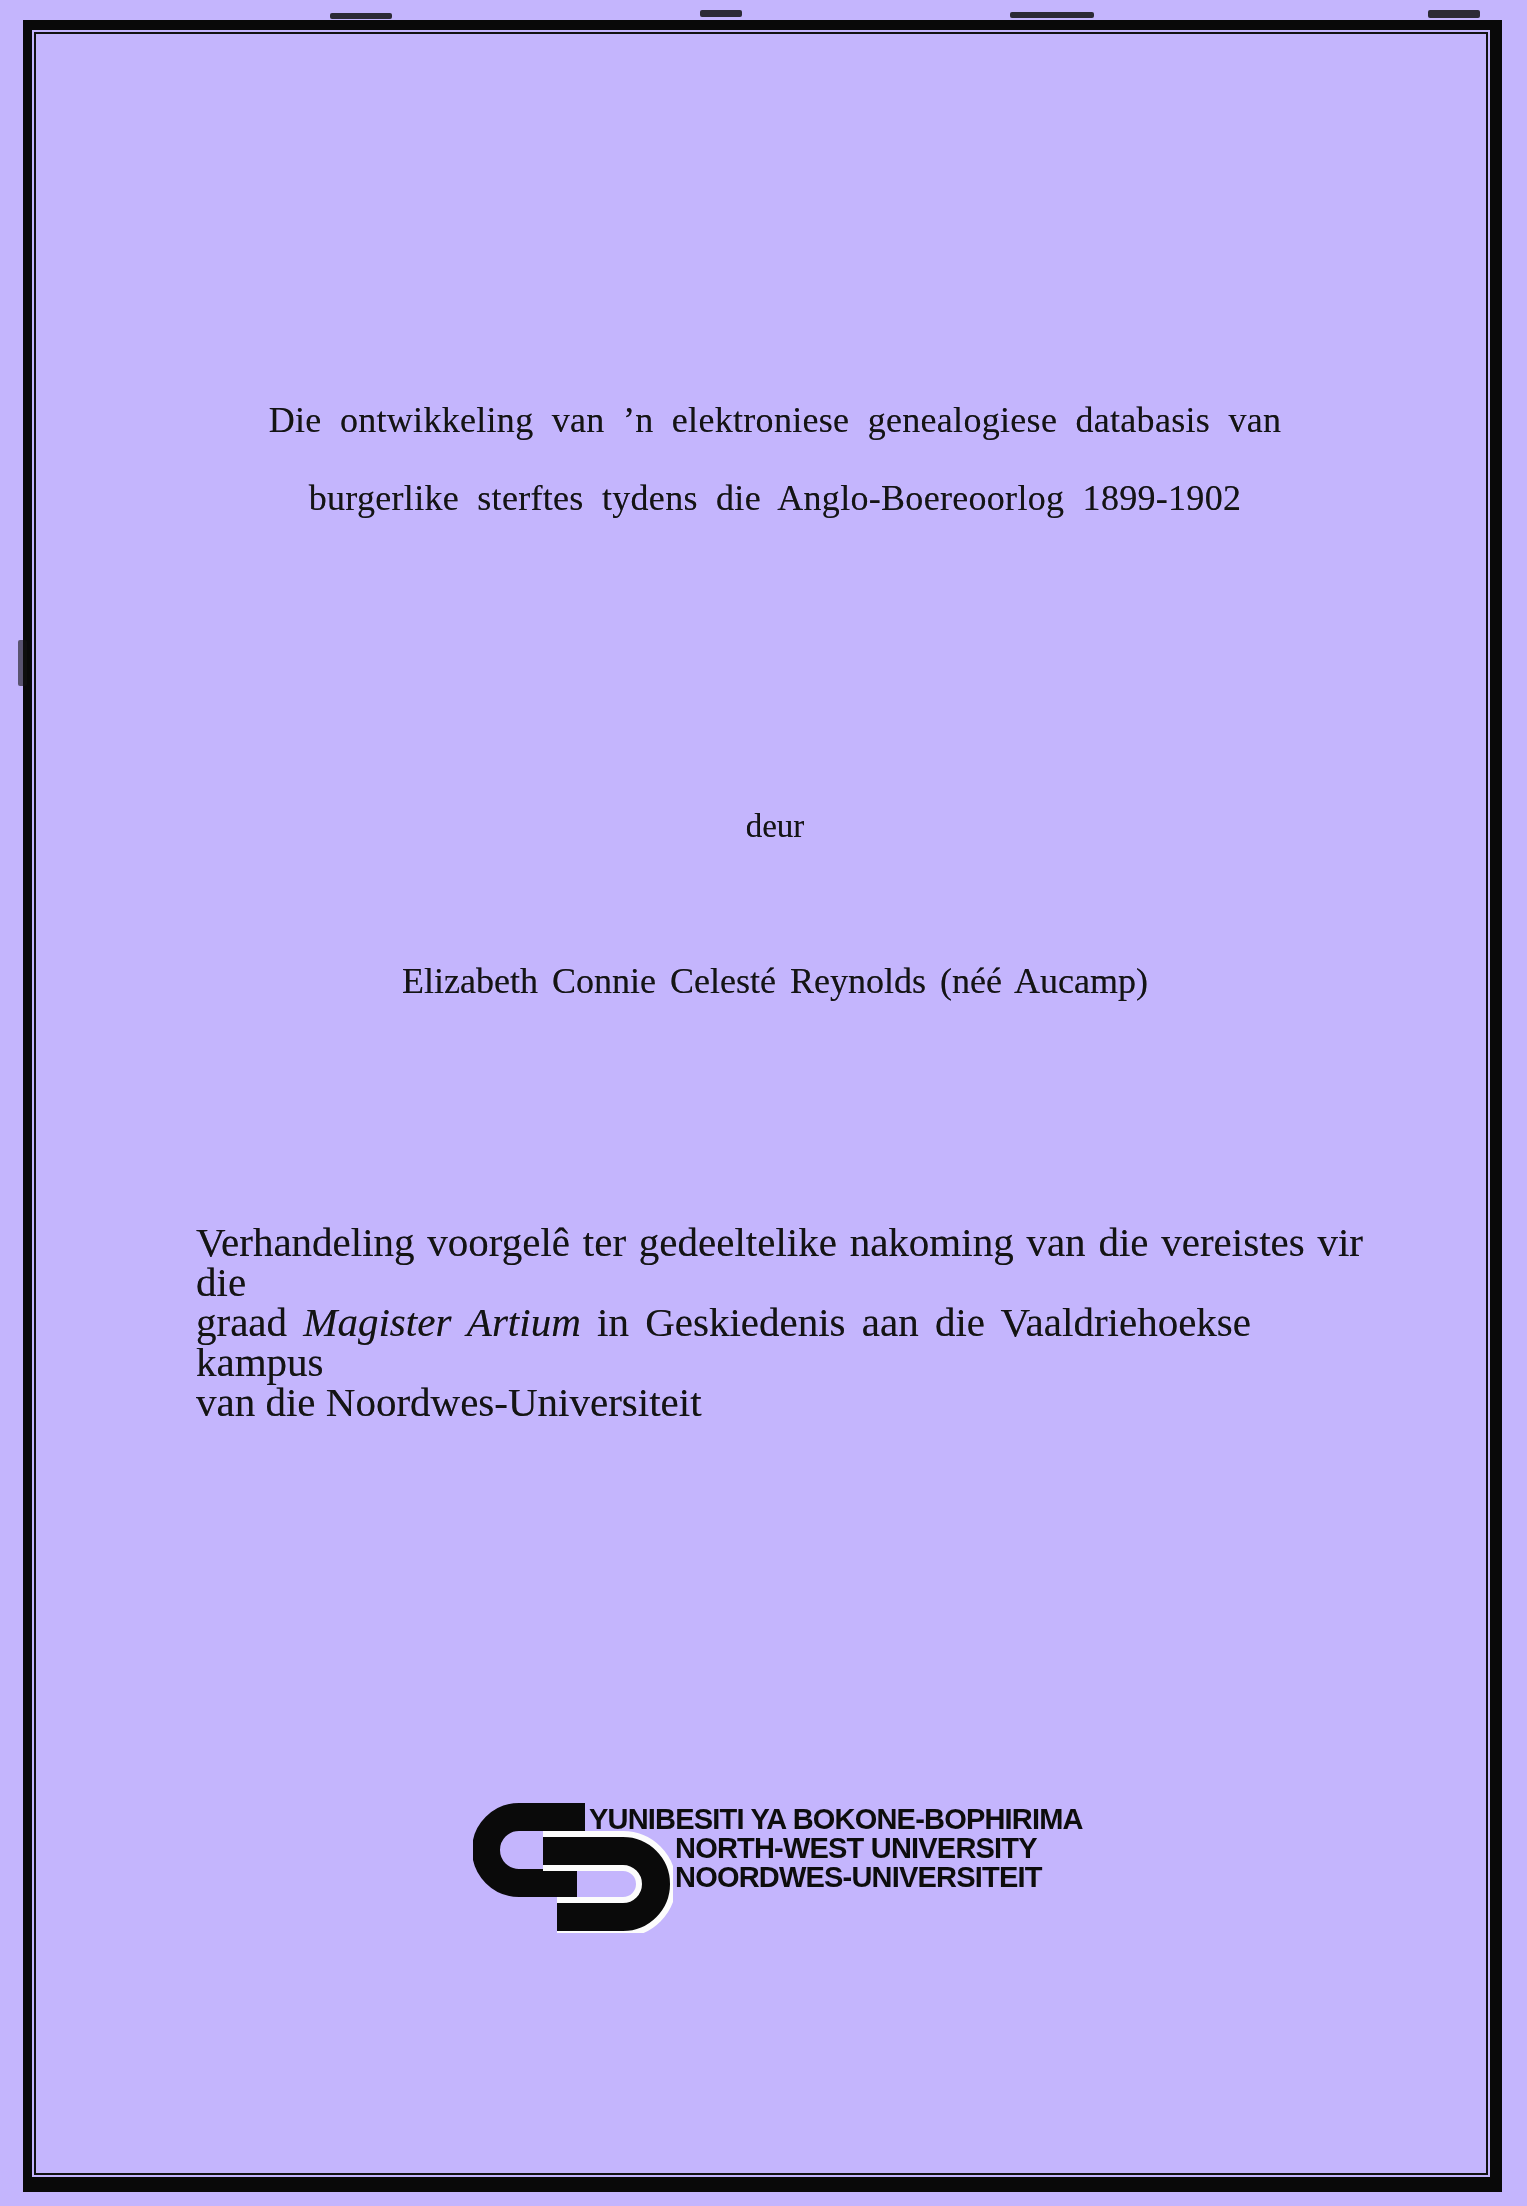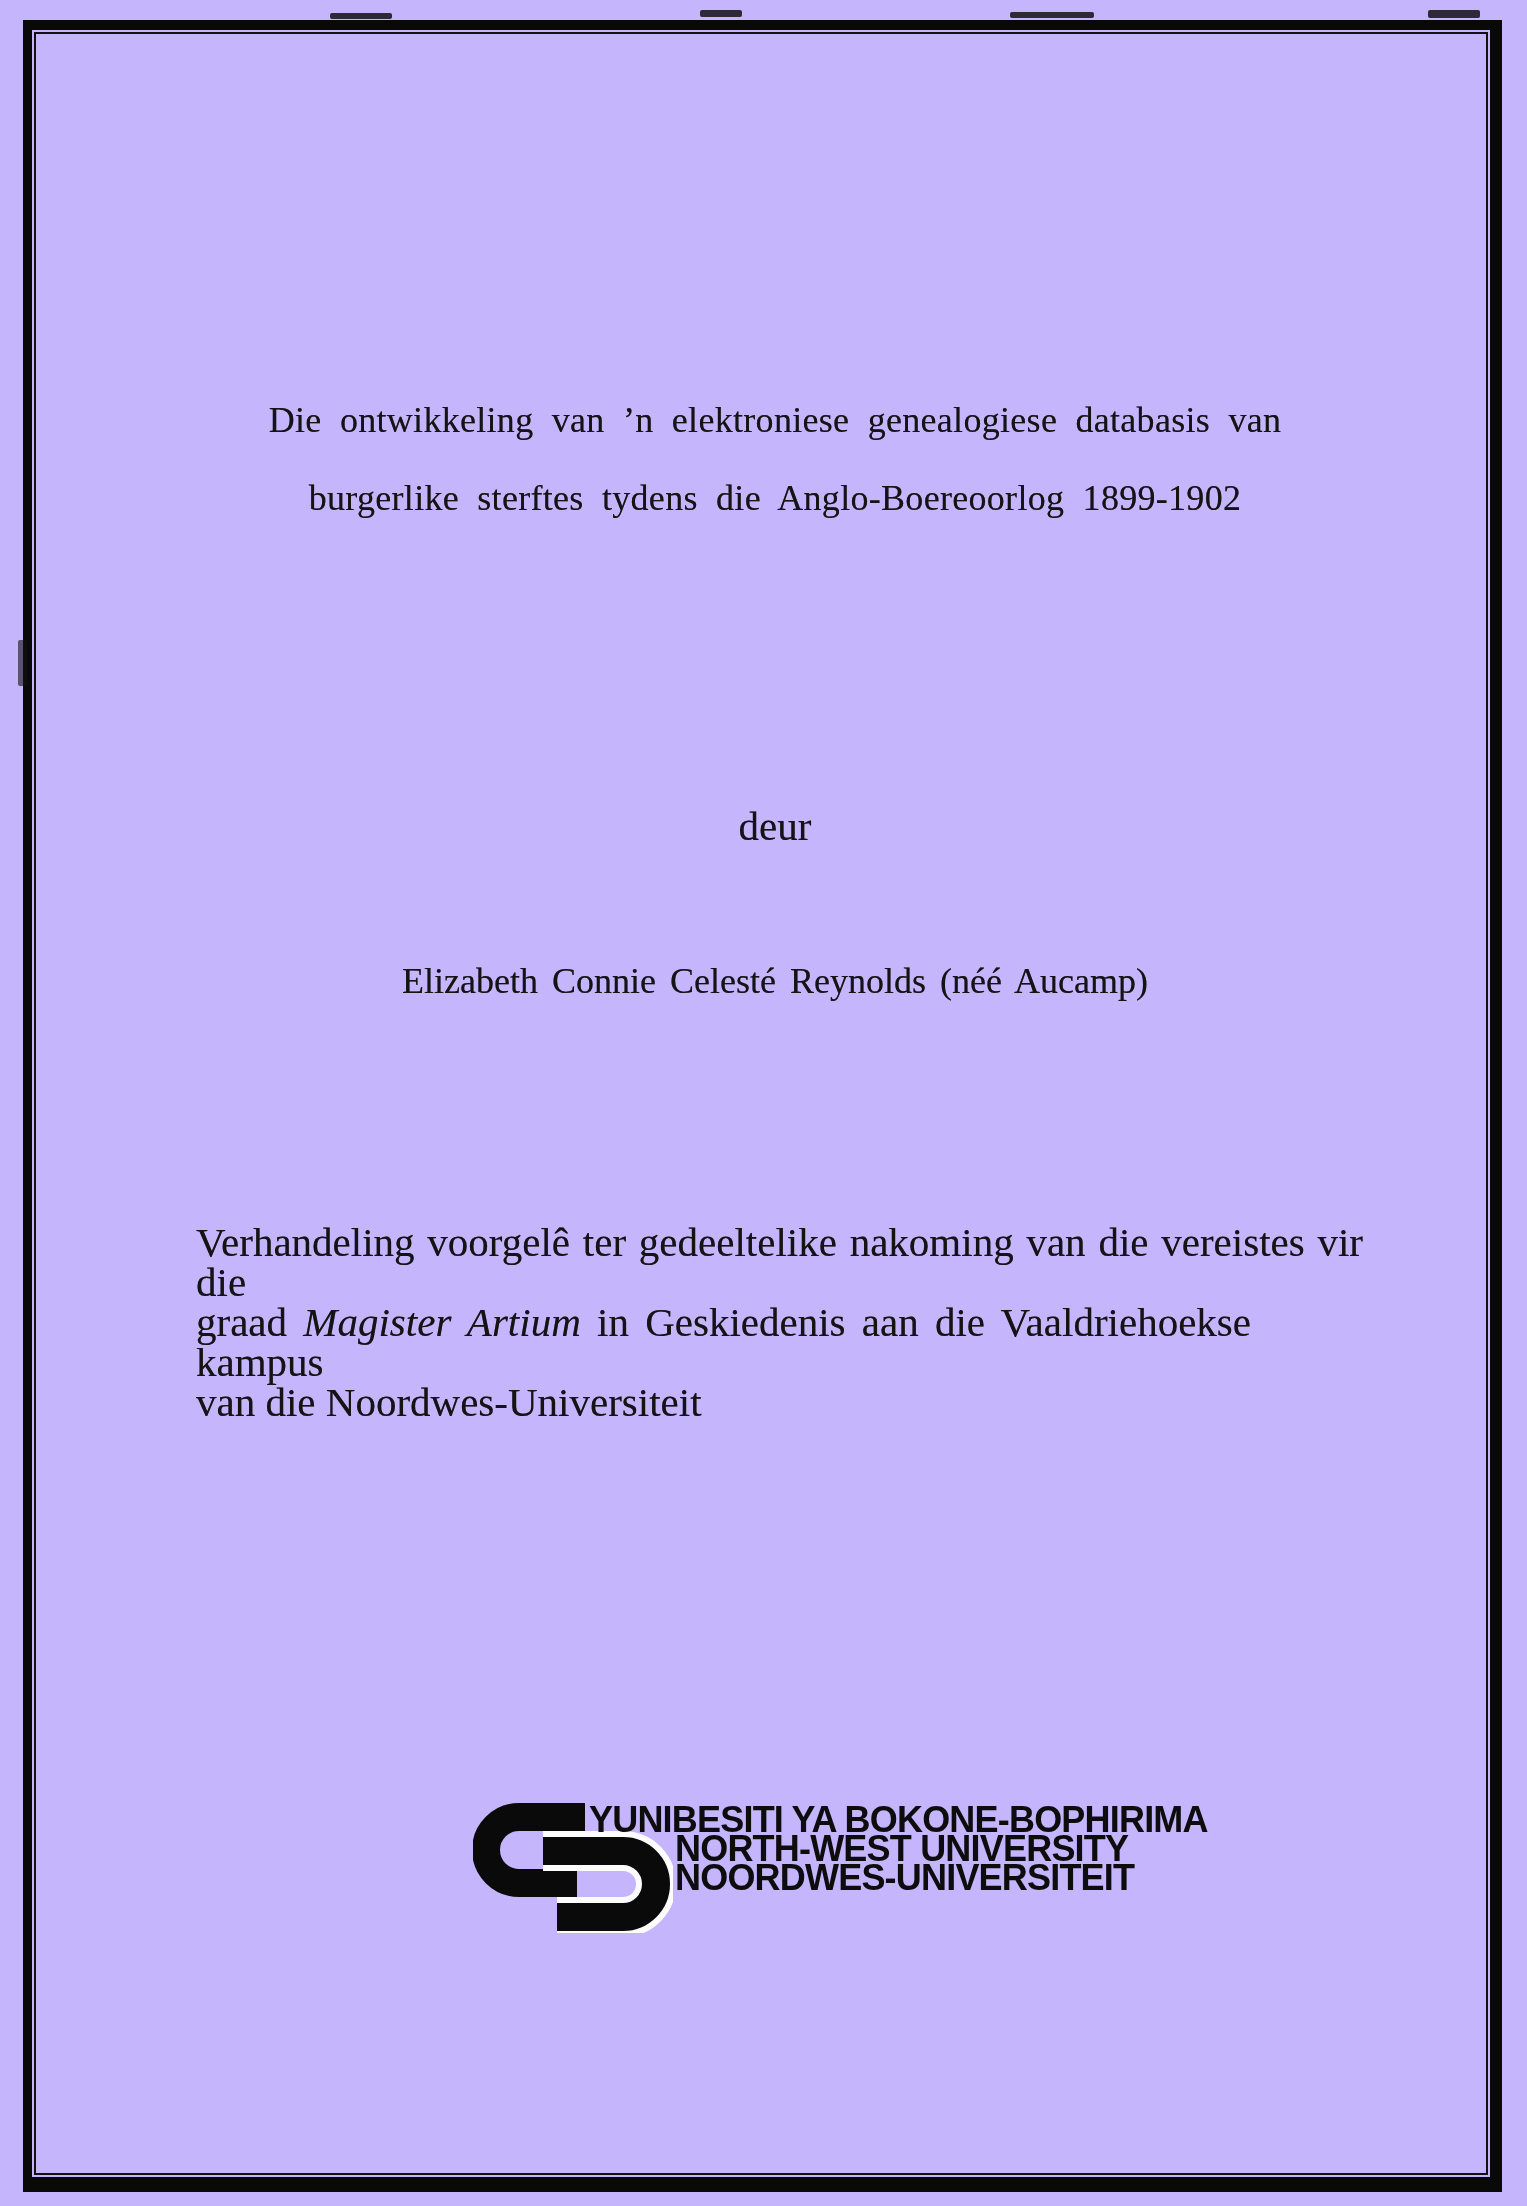--- a/index.html
+++ b/index.html
@@ -32,21 +32,21 @@
 
   .ink{color:#141414;text-shadow:0 0 .4px rgba(0,0,0,.5);}
 
   .title-block{
     position:absolute;left:185px;top:381px;width:1180px;
     text-align:center;font-size:36px;line-height:78px;
     word-spacing:9px;letter-spacing:.3px;
   }
   .byline{
     position:absolute;left:185px;top:806px;width:1180px;
-    text-align:center;font-size:41px;line-height:40px;
+    text-align:center;font-size:33px;line-height:40px;
   }
   .author-line{
     position:absolute;left:185px;top:959px;width:1180px;
     text-align:center;font-size:36px;line-height:44px;word-spacing:5px;
   }
   .statement{
     position:absolute;left:196px;top:1222px;width:1167px;
     font-size:41px;line-height:40px;
   }
   .statement .just{text-align:justify;text-align-last:justify;}
@@ -54,21 +54,21 @@
   .statement .it{font-style:italic;}
   .supervisor-block{
     position:absolute;left:183px;top:1638px;width:900px;
     font-size:33px;line-height:45px;
   }
   
   .logo-mark{position:absolute;left:473px;top:1801px;width:200px;height:132px;}
   .logo-text{
     position:absolute;left:675px;top:1805px;width:480px;
     font-family:"Liberation Sans", sans-serif;
-    font-weight:700;font-size:36px;line-height:29px;
+    font-weight:700;font-size:29px;line-height:29px;
     letter-spacing:-0.8px;color:#0d0d0d;
     white-space:nowrap;
   }
   .logo-text .l1{display:block;margin-left:-86px;}
   .logo-text .l2,.logo-text .l3{display:block;}
 </style>
 </head>
 <body>
 
 <div class="page">

